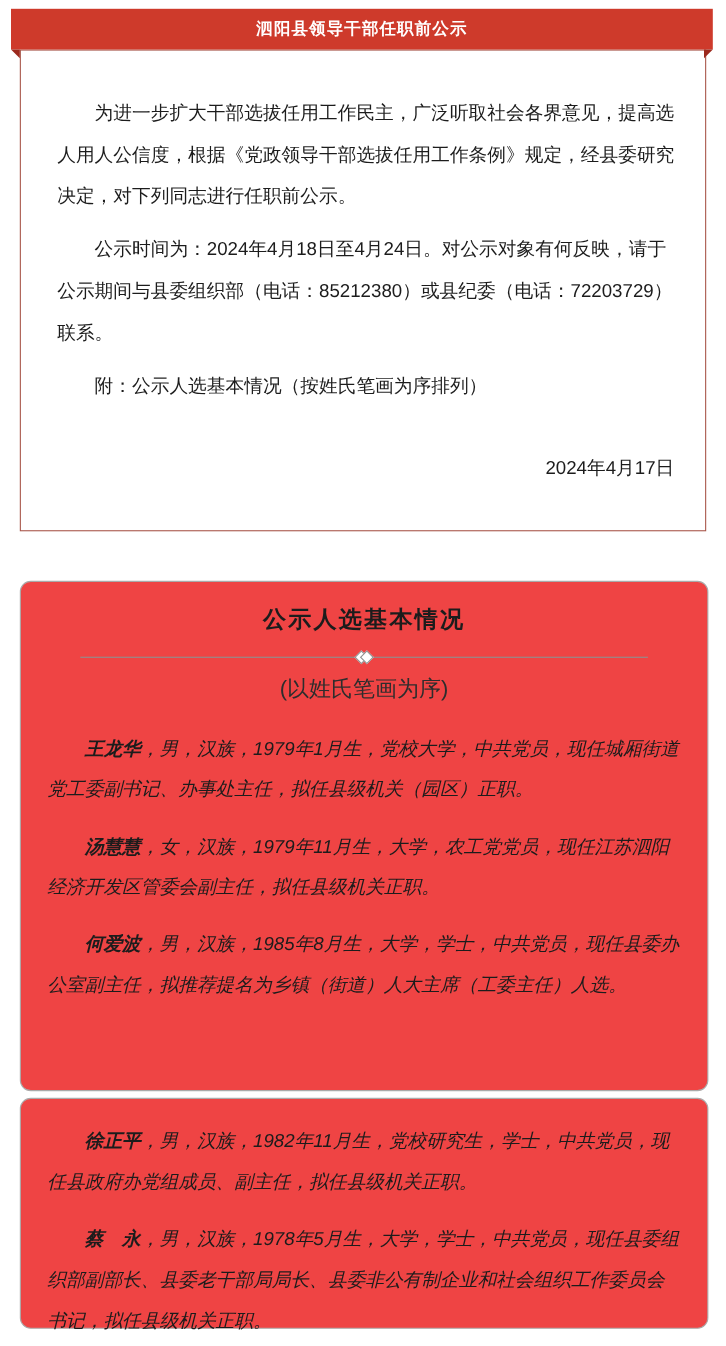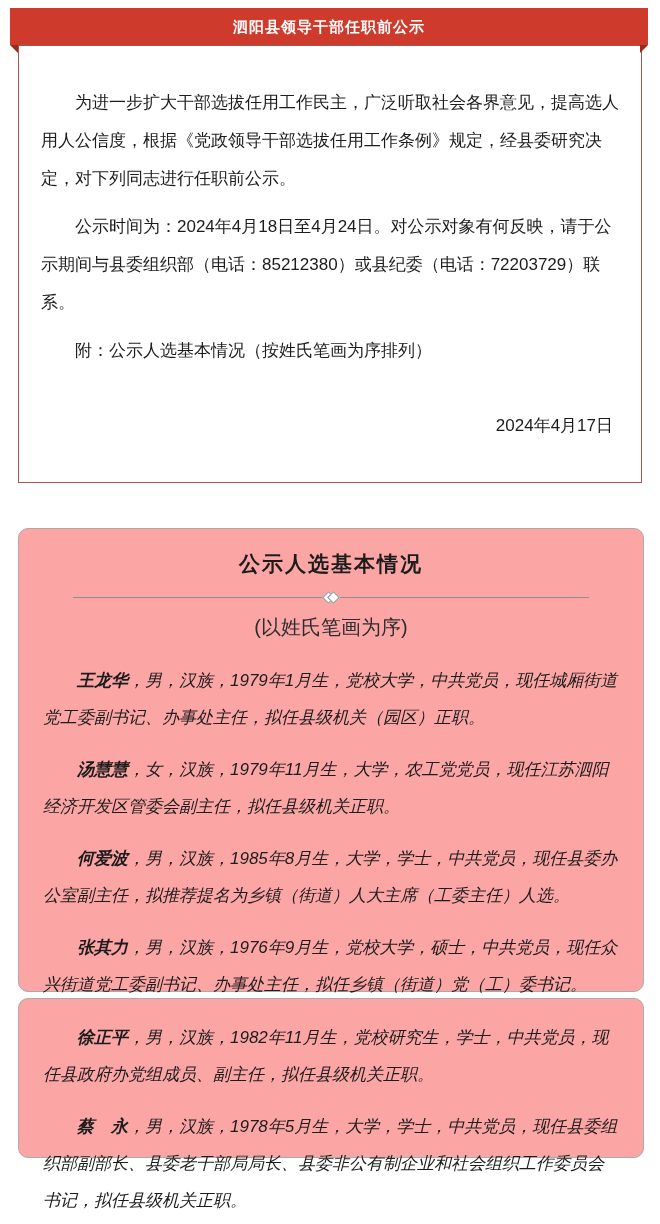--- a/index.html
+++ b/index.html
@@ -24,32 +24,32 @@
   .ribbon::before{left:0;border-top:8px solid var(--ribbon_fold,#9c291d);border-left:8px solid transparent;}
   .ribbon::after{right:0;border-top:8px solid var(--ribbon_fold,#9c291d);border-right:8px solid transparent;}
   
   .notice-box{
     position:absolute;left:18px;top:45px;width:624px;height:438px;
     box-sizing:border-box;border:1px solid var(--box_border,#a9574b);
     background:#ffffff;
     padding:38px 22px 0 22px;
     font-size:17px;line-height:38px;
   }
-  .notice-box p{margin:0 0 10px 0;text-indent:2em;}
+  .notice-box p{margin:0 0 10px 11px;text-indent:2em;}
   .signature{margin-top:36px;text-align:right;line-height:40px;padding-right:6px;}
   
   .card{
     position:absolute;left:18px;width:626px;
     box-sizing:border-box;border:1px solid var(--card_border,#aaaaaa);
-    background:#fca5a5;border-radius:10px;
+    background:#ef4444;border-radius:10px;
     padding:0 24px;
     font-size:17px;line-height:37px;
   }
   .card-a{top:528px;height:464px;padding-top:16px;}
-  .card-b{top:998px;height:160px;padding-top:20px;}
+  .card-b{top:998px;height:210px;padding-top:20px;}
   .roster-title{
     text-align:center;font-size:21px;font-weight:bold;letter-spacing:2px;margin:0;
   }
   .divider{
     display:flex;align-items:center;margin:9px 30px 0 30px;height:12px;
   }
   .divider .line{flex:1;border-top:1px solid var(--divider,#8f8f8f);}
   .diamond{
     width:9px;height:9px;box-sizing:border-box;
     border:1.5px solid var(--divider,#9a9a9a);background:#ffffff;
@@ -83,21 +83,20 @@
     <span class="line"></span>
     <span class="diamond"></span>
     <span class="diamond"></span>
     <span class="line"></span>
   </div>
   <p class="roster-sub">(以姓氏笔画为序)</p>
   <div class="entries">
     <p class="entry"><b>王龙华</b><span>，男，汉族，1979年1月生，党校大学，中共党员，现任城厢街道党工委副书记、办事处主任，拟任县级机关（园区）正职。</span></p>
     <p class="entry"><b>汤慧慧</b><span>，女，汉族，1979年11月生，大学，农工党党员，现任江苏泗阳经济开发区管委会副主任，拟任县级机关正职。</span></p>
     <p class="entry"><b>何爱波</b><span>，男，汉族，1985年8月生，大学，学士，中共党员，现任县委办公室副主任，拟推荐提名为乡镇（街道）人大主席（工委主任）人选。</span></p>
-    <p class="entry"><b>张其力</b><span>，男，汉族，1976年9月生，党校大学，硕士，中共党员，现任众兴街道党工委副书记、办事处主任，拟任乡镇（街道）党（工）委书记。</span></p>
   </div>
 </div>
 
 <div class="card card-b">
   <div class="entries" style="margin-top:0;">
     <p class="entry"><b>徐正平</b><span>，男，汉族，1982年11月生，党校研究生，学士，中共党员，现任县政府办党组成员、副主任，拟任县级机关正职。</span></p>
     <p class="entry"><b>蔡　永</b><span>，男，汉族，1978年5月生，大学，学士，中共党员，现任县委组织部副部长、县委老干部局局长、县委非公有制企业和社会组织工作委员会书记，拟任县级机关正职。</span></p>
   </div>
 </div>
 

